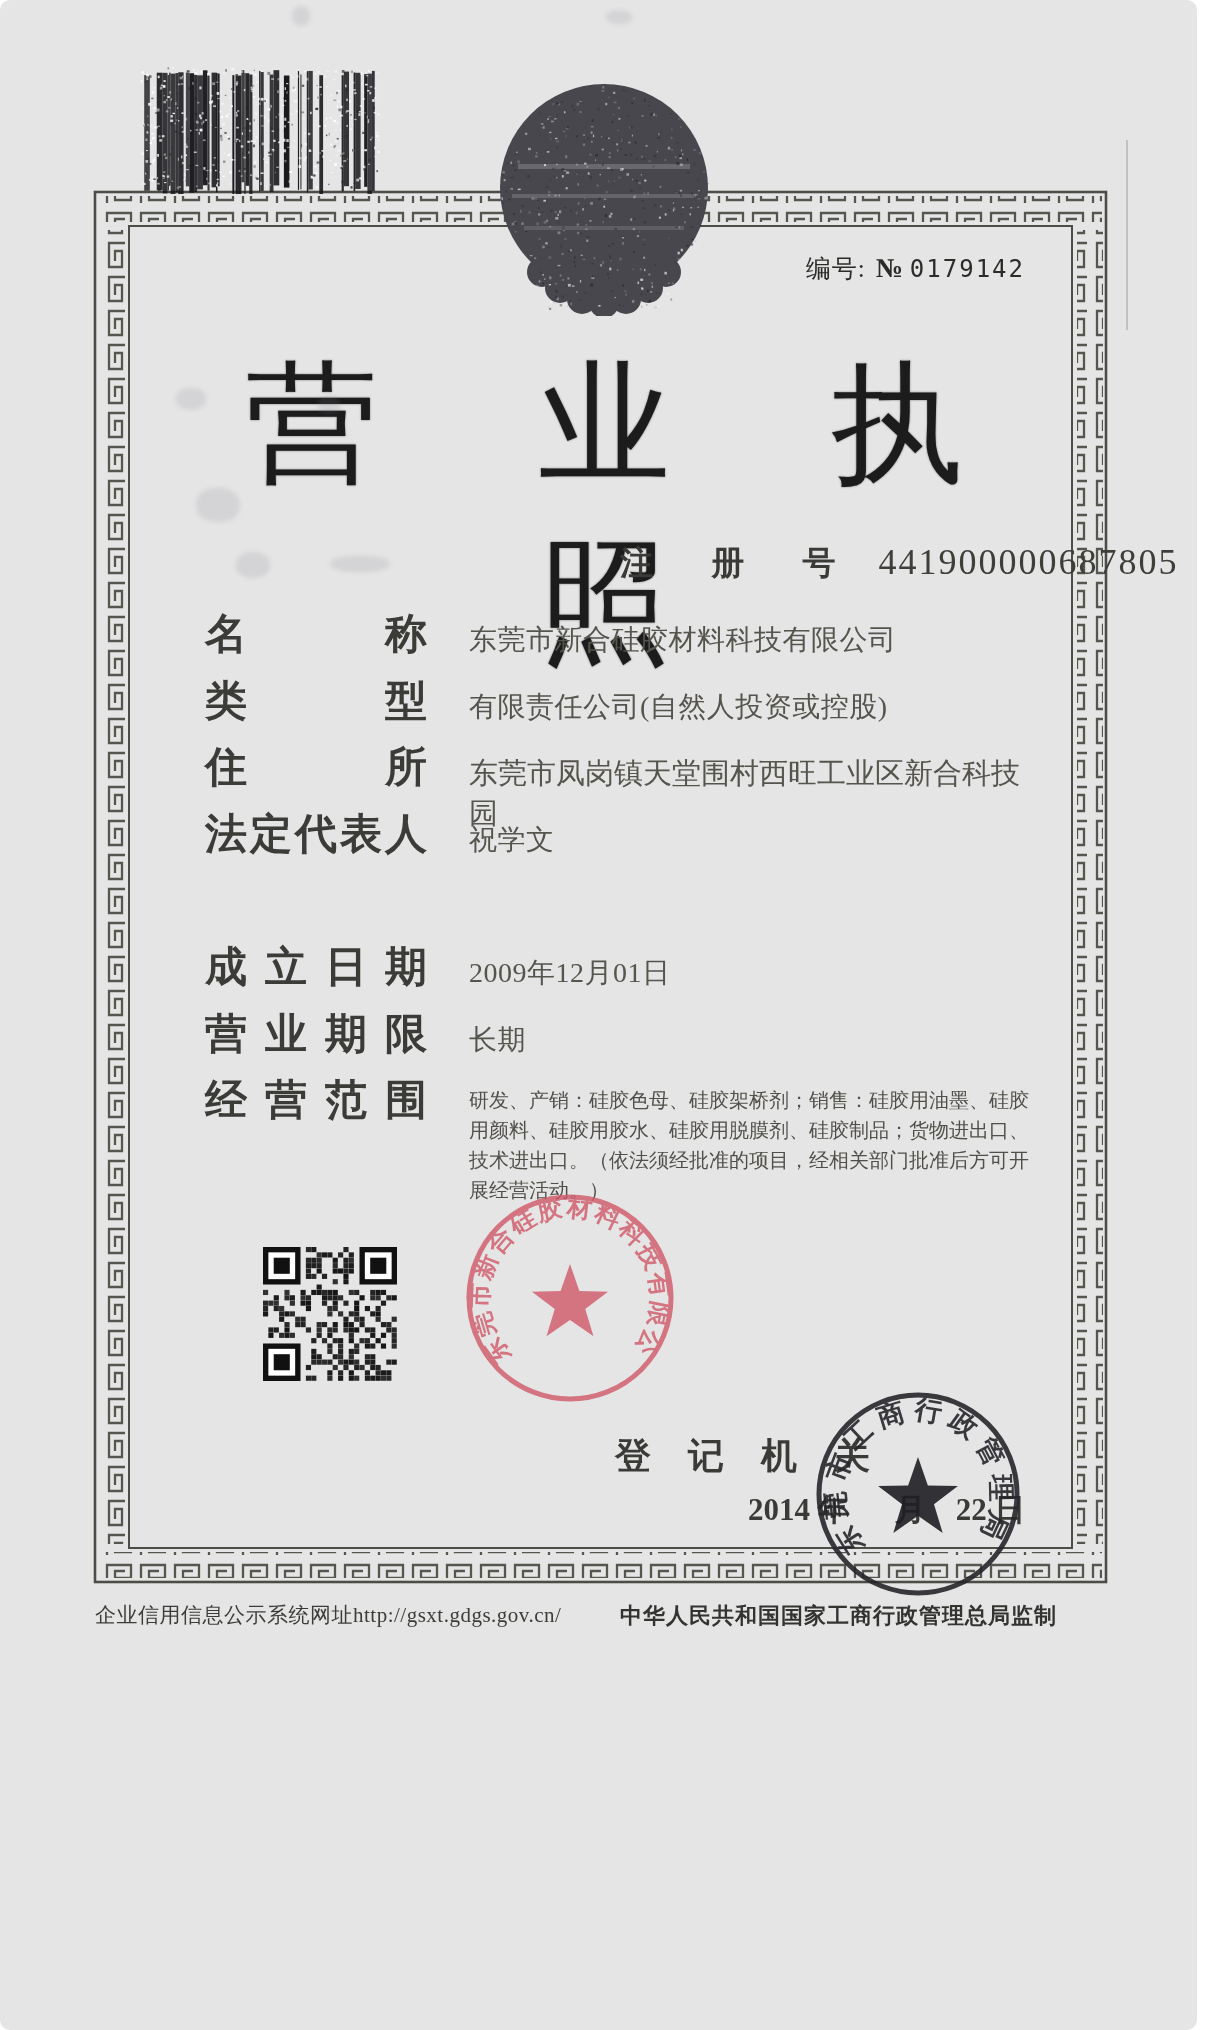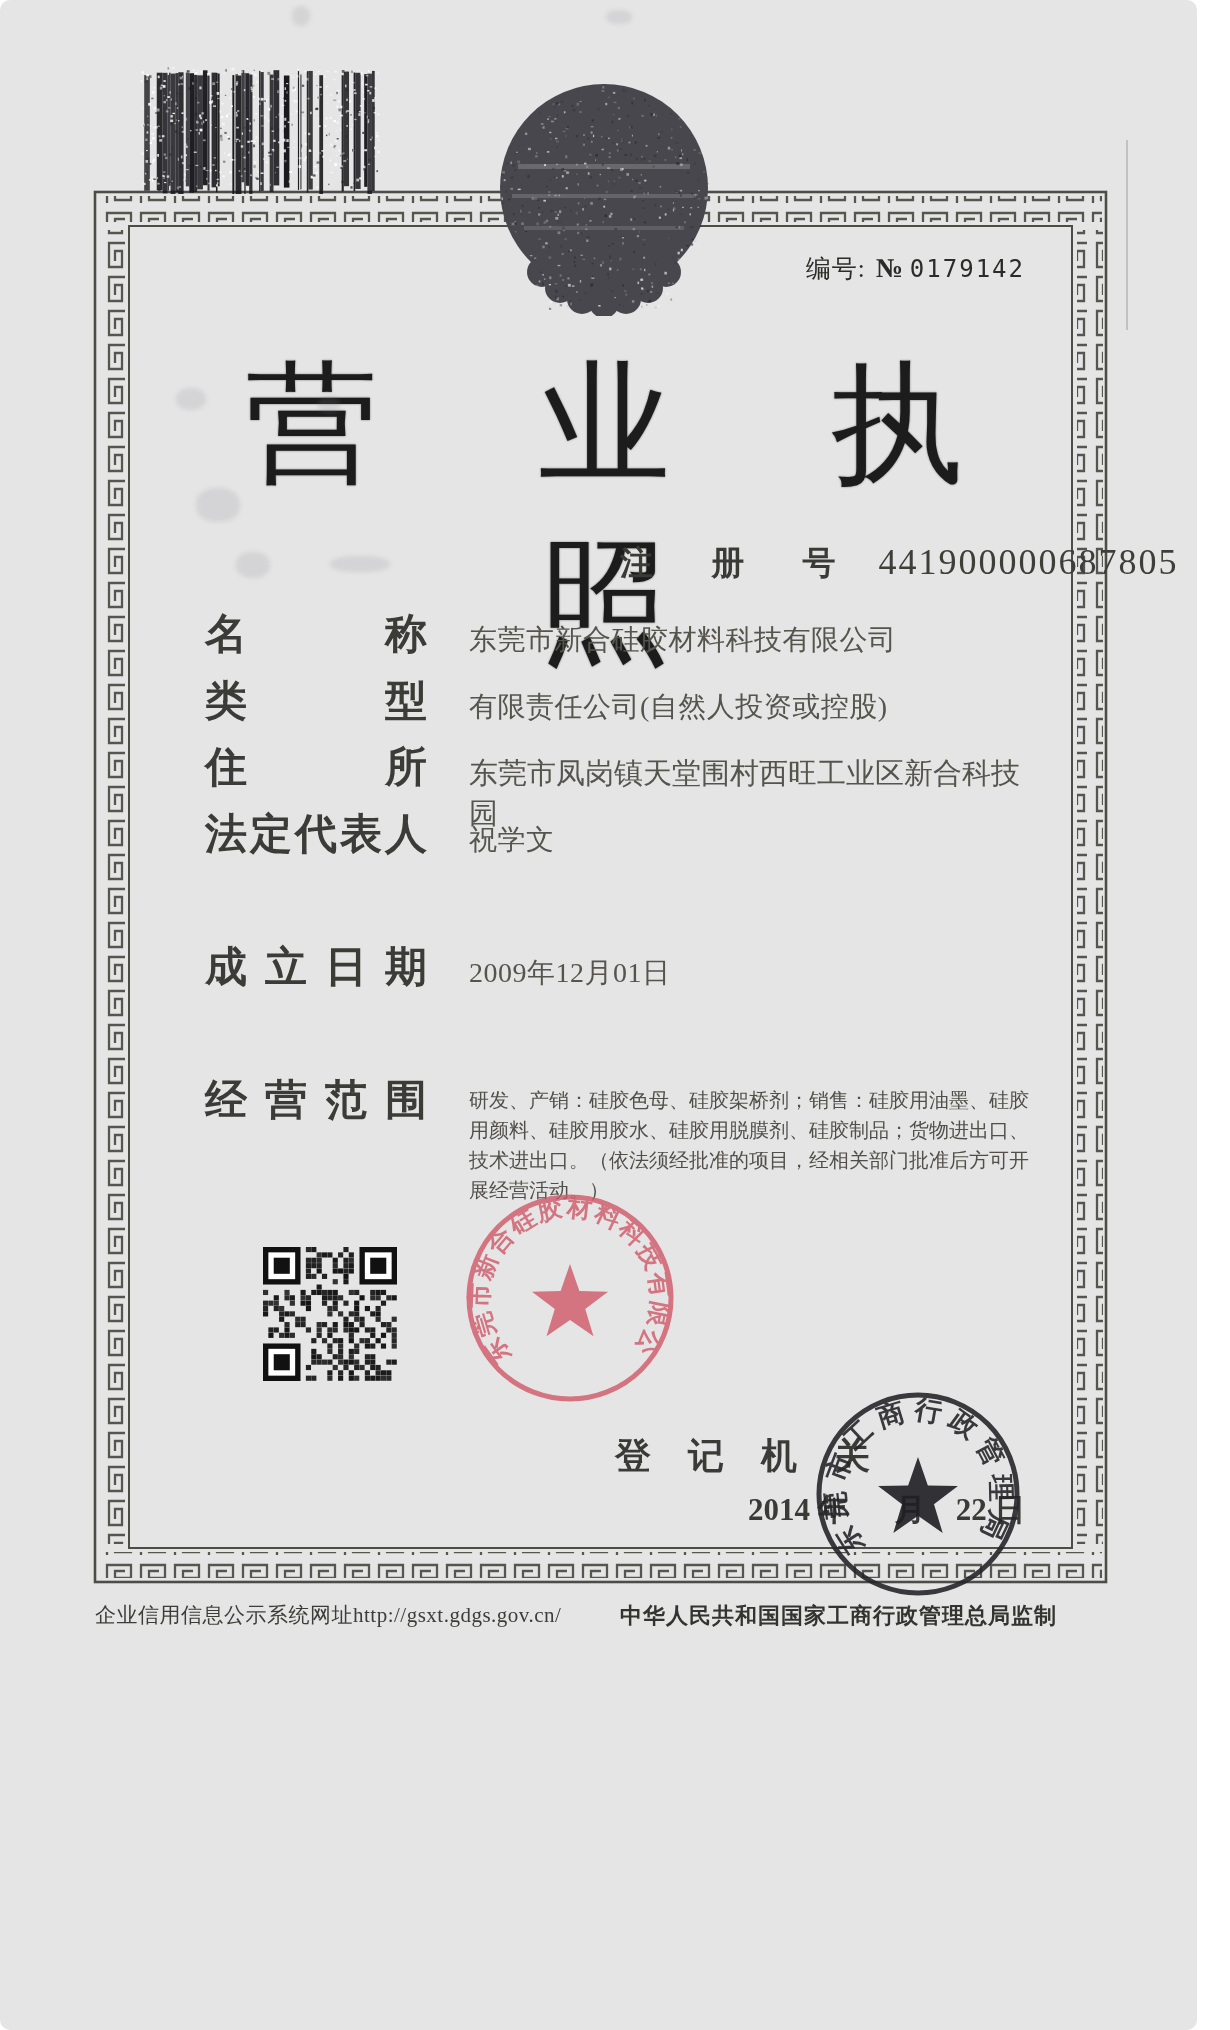--- a/index.html
+++ b/index.html
@@ -1054,20 +1054,23 @@
   </div>
   <div class="row" style="top:679px">
     <span class="flabel">类型</span><span class="fvalue">有限责任公司(自然人投资或控股)</span>
   </div>
   <div class="row" style="top:812px">
     <span class="flabel">法定代表人</span><span class="fvalue">祝学文</span>
   </div>
   <div class="row" style="top:945px">
     <span class="flabel">成立日期</span><span class="fvalue">2009年12月01日</span>
   </div>
+  <div class="row" style="top:1012px">
+    <span class="flabel">营业期限</span><span class="fvalue">长期</span>
+  </div>
   <div class="row" style="top:1078px">
     <span class="flabel">经营范围</span><span class="fvalue v-scope">研发、产销：硅胶色母、硅胶架桥剂；销售：硅胶用油墨、硅胶用颜料、硅胶用胶水、硅胶用脱膜剂、硅胶制品；货物进出口、技术进出口。（依法须经批准的项目，经相关部门批准后方可开展经营活动。）</span>
   </div>
 
   <svg id="qr" class="abs" style="top:1247px;left:263px" width="134" height="134">
       <rect x="0" y="42.88" width="5.1456" height="5.1456" fill="#141414" opacity="0.8632187568116932"></rect>
       <rect x="0" y="53.6" width="5.1456" height="5.1456" fill="#141414" opacity="0.906349029566627"></rect>
       <rect x="0" y="58.96" width="5.1456" height="5.1456" fill="#141414" opacity="0.9170921928831376"></rect>
       <rect x="0" y="64.32000000000001" width="5.1456" height="5.1456" fill="#141414" opacity="0.9810720558627508"></rect>
       <rect x="5.36" y="53.6" width="5.1456" height="5.1456" fill="#141414" opacity="0.8710314697003924"></rect>

